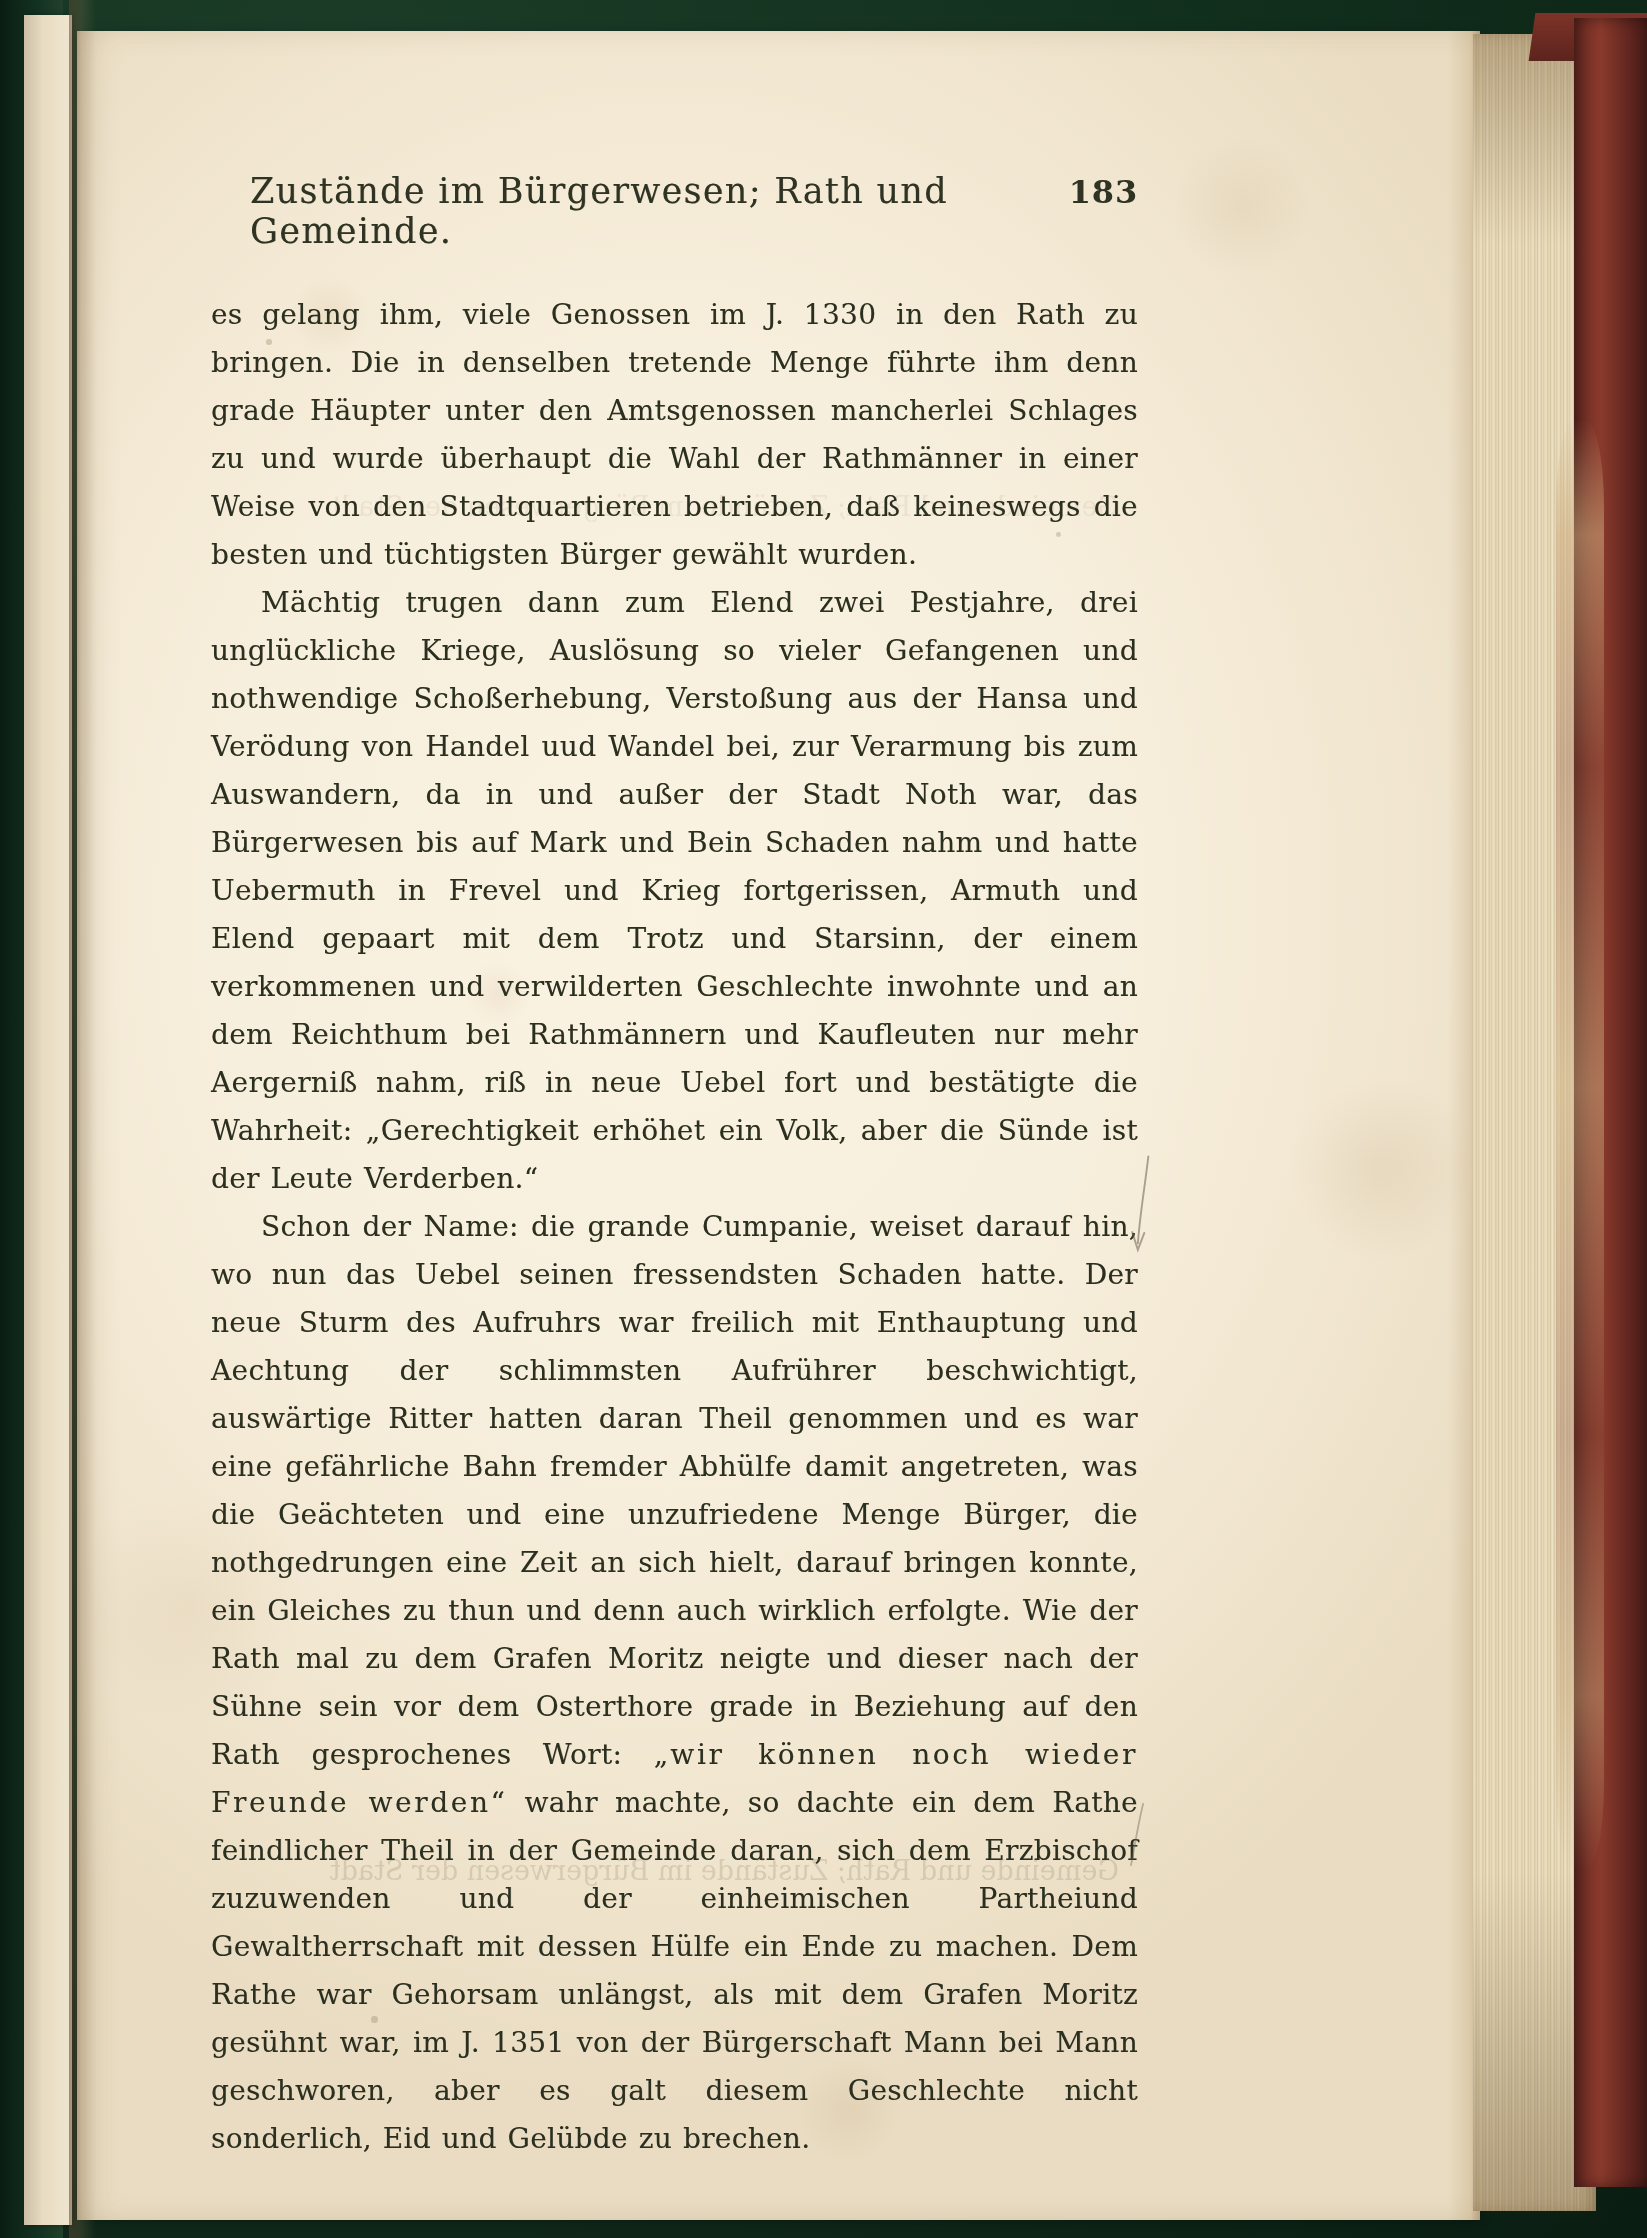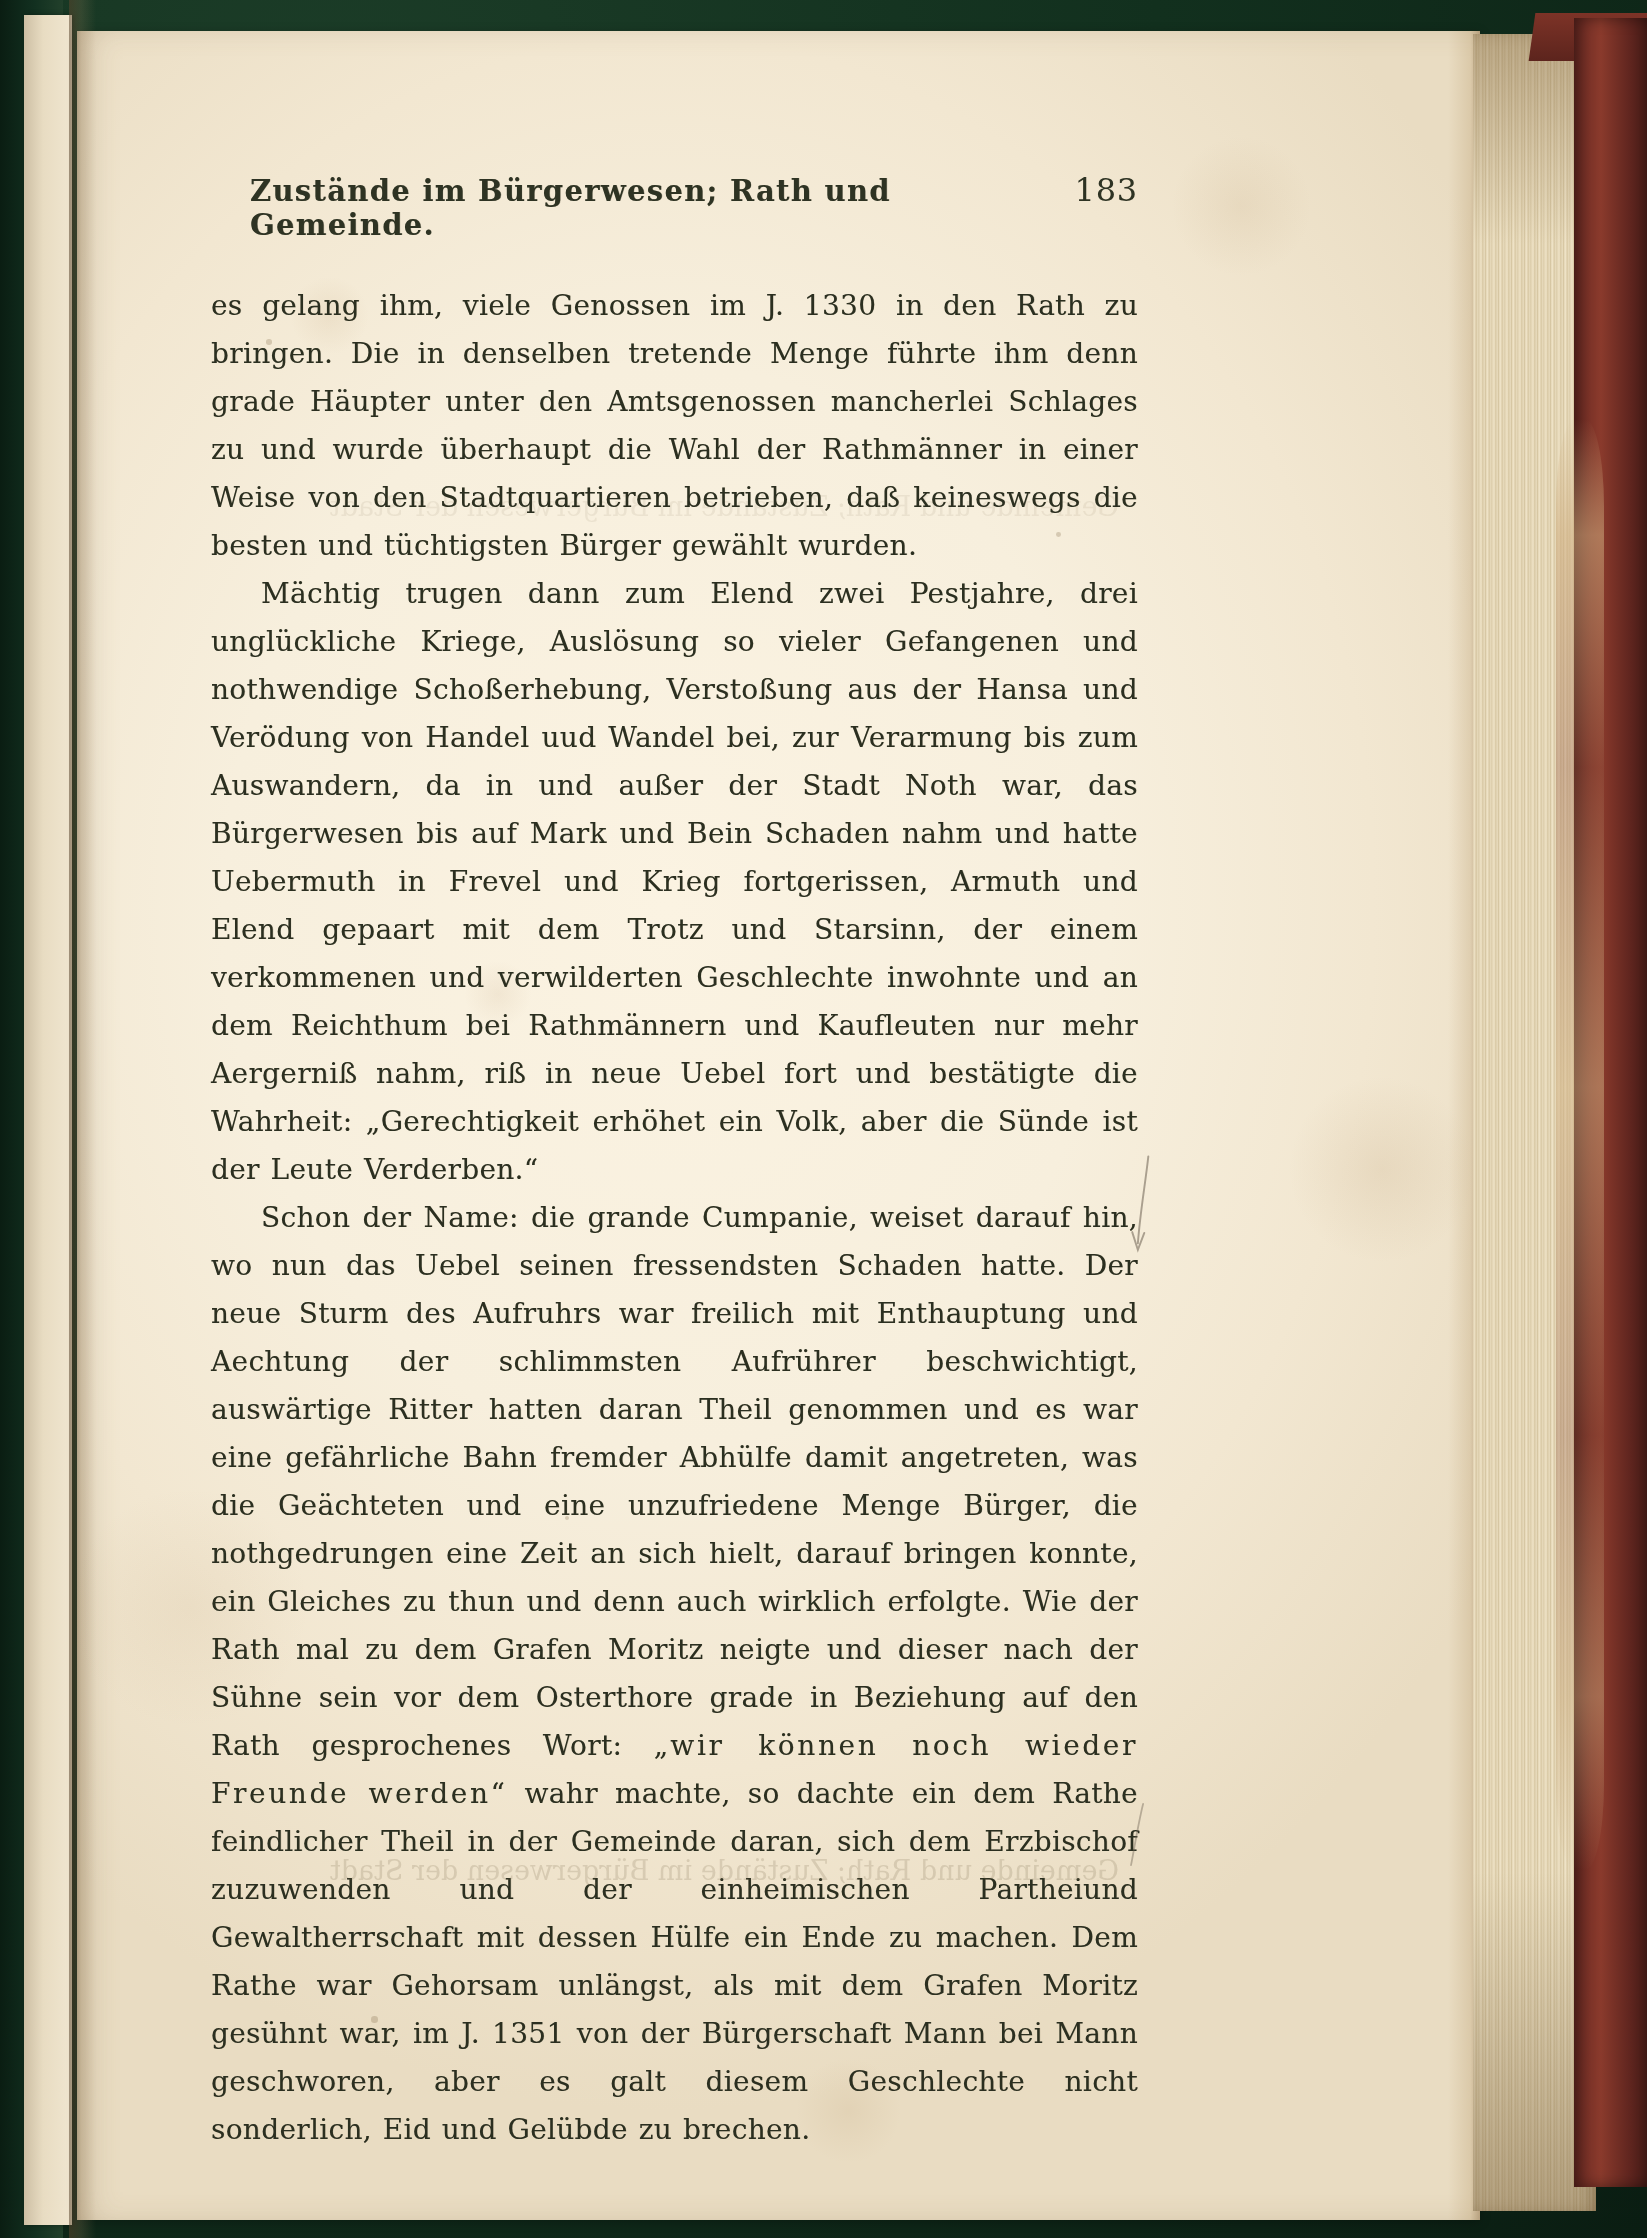--- a/index.html
+++ b/index.html
@@ -135,28 +135,28 @@
 
   .running-head {
     display: flex;
     align-items: baseline;
     justify-content: flex-start;
     margin-left: 47px;
     margin-bottom: 40px;
     color: #2e3323;
   }
   .rh-title {
+    font-weight: 400;
+    font-size: 35px;
+    letter-spacing: 1.3px;
+    font-family: "DejaVu Serif", serif;
+    text-shadow: 0.4px 0.4px 0 rgba(60,55,35,0.35);
+  }
+  .rh-page {
     font-weight: 700;
-    font-size: 29px;
-    letter-spacing: 1.3px;
-    font-family: "DejaVu Serif", serif;
-    text-shadow: 0.4px 0.4px 0 rgba(60,55,35,0.35);
-  }
-  .rh-page {
-    font-weight: 400;
     font-size: 32px;
     margin-left: 42px;
     letter-spacing: 0.8px;
   }
 
   p.para {
     margin: 0 0 0 8px;
     font-size: 28px;
     line-height: 48px;
     text-align: justify;

